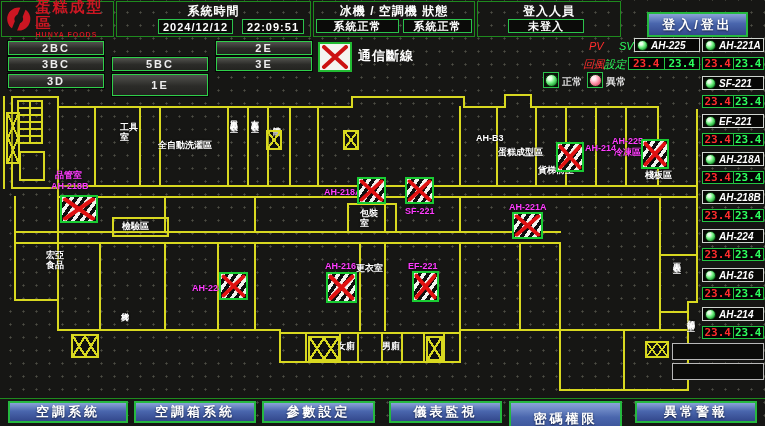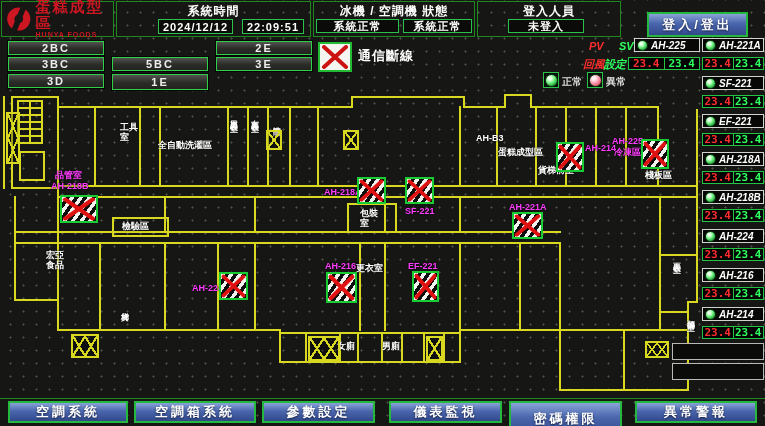--- a/index.html
+++ b/index.html
@@ -19,21 +19,21 @@
   .bluebtn{background:linear-gradient(#8aa3d8,#4a66ad 45%,#33488c);border:2px solid #25b83f;
            color:#fff;font-weight:bold;font-size:13px;display:flex;align-items:center;
            justify-content:center;letter-spacing:3px;cursor:pointer;text-shadow:0 1px 2px #16213f;}
   .floorbtn{background:linear-gradient(#52524e,#2b2b28 55%,#232320);border:1px solid #2fcf4a;
             outline:1px solid #060606;color:#eee;font-weight:bold;font-size:11px;
             display:flex;align-items:center;justify-content:center;letter-spacing:2px;cursor:pointer;}
   .led{border-radius:50%;background:radial-gradient(circle at 35% 30%,#eaffea 0 15%,#6ef07f 45%,#1d9933 78%,#0b4f1a);
        border:1px solid #0a390f;}
   .led.pink{background:radial-gradient(circle at 35% 30%,#fff1f3 0 15%,#ff9fb2 45%,#e0516e 78%,#83172e);}
   .ledbox{border:1px solid #2bc24b;background:#0b0b09;display:flex;align-items:center;justify-content:center;}
-  .lgd{font-weight:bold;font-style:italic;}
+  .lgd{font-weight:normal;font-style:italic;}
   .unit-title{display:flex;align-items:center;gap:3px;background:#070705;border:1px solid #cfd4cf;padding-left:2px;}
   .unit-title span.nm{color:#fff;font-weight:bold;font-style:italic;font-size:10px;white-space:nowrap;letter-spacing:0;}
   .unit-vals{display:flex;border:1px solid #23c343;background:#030303;}
   .unit-vals b{flex:1;text-align:center;font-family:"DejaVu Sans Mono",monospace;
                font-weight:bold;font-size:11px;line-height:11px;}
   .unit-vals b.pv{color:#ff2d2d;border-right:1px solid #23c343;}
   .unit-vals b.sv{color:#2dff5e;}
   .alarm{border:2px solid #19cc33;
          background:repeating-linear-gradient(125deg,#f2f2ee 0 3.5px,#0e0e0e 3.5px 7px);cursor:pointer;}
   .alarm svg{display:block;width:100%;height:100%;}
@@ -128,21 +128,21 @@
   </div>
   <div class="abs" style="left:606px;top:75px;color:#ddd;font-size:10px;font-weight:bold;">異常</div>
 
   <div class="abs" style="left:0;top:398px;width:765px;height:28px;border-top:1px solid #1e8a1e;"></div>
 <div class="abs floorbtn" style="left: 8px; top: 41px; width: 96px; height: 14px;">2BC</div>
     <div class="abs floorbtn" style="left: 216px; top: 41px; width: 96px; height: 14px;">2E</div>
     <div class="abs floorbtn" style="left: 8px; top: 57px; width: 96px; height: 14px;">3BC</div>
     <div class="abs floorbtn" style="left: 112px; top: 57px; width: 96px; height: 14px;">5BC</div>
     <div class="abs floorbtn" style="left: 216px; top: 57px; width: 96px; height: 14px;">3E</div>
     <div class="abs floorbtn" style="left: 8px; top: 74px; width: 96px; height: 14px;">3D</div>
-    <div class="abs floorbtn" style="left: 112px; top: 74px; width: 96px; height: 16px;">1E</div>
+    <div class="abs floorbtn" style="left: 112px; top: 74px; width: 96px; height: 22px;">1E</div>
     <div class="abs unit-title" style="left: 634px; top: 38px; width: 66px; height: 14px;">
       <span class="led" style="width: 9px; height: 9px; flex: 0 0 auto;"></span>
       <span class="nm">AH-225</span>
     </div>
     <div class="abs unit-vals" style="left: 628px; top: 57px; width: 72px; height: 13px;">
       <b class="pv">23.4</b>
       <b class="sv">23.4</b>
     </div>
     <div class="abs unit-title" style="left: 702px; top: 38px; width: 62px; height: 14px;">
       <span class="led" style="width: 9px; height: 9px; flex: 0 0 auto;"></span>

